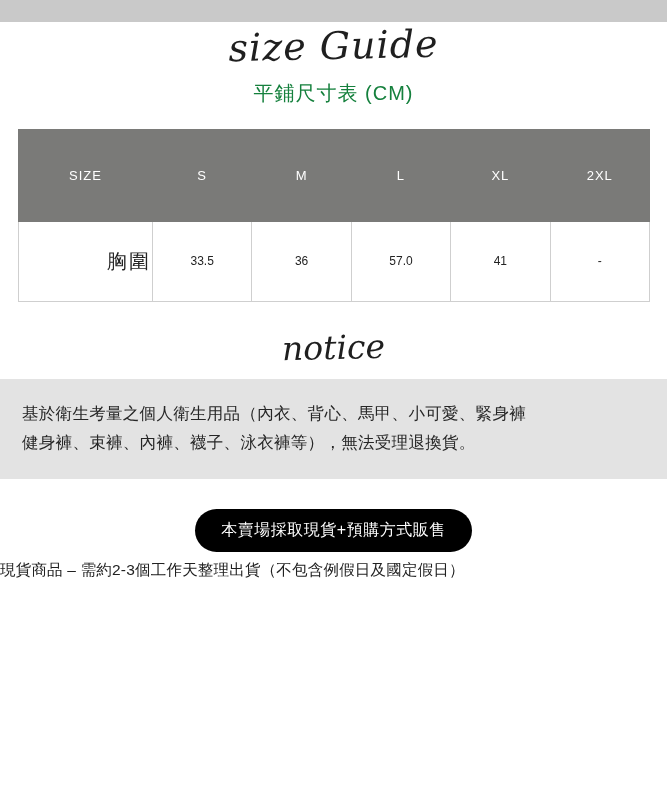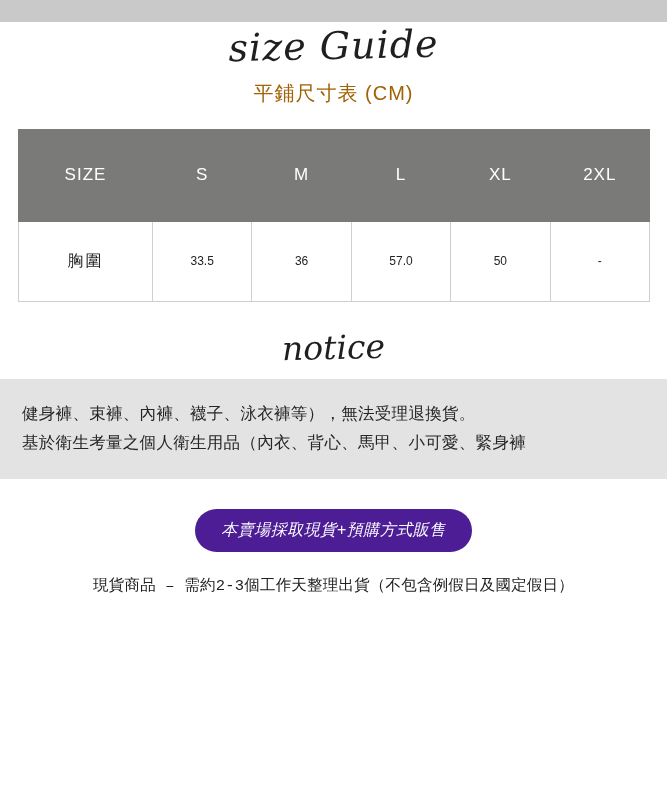--- a/index.html
+++ b/index.html
@@ -39,21 +39,21 @@
     color: #1f1f1f;
     margin: 26px 0 0 0;
     line-height: 1.1;
     transform: rotate(-1.2deg);
   }
   .sub-title {
     text-align: center;
     font-size: 20px;
     letter-spacing: 1px;
     margin-top: 12px;
-    color: #a16207;
+    color: #15803d;
   }
 
   
   .table-wrap {
     margin: 22px 18px 0 18px;
   }
   table.size-table {
     width: 631px;
     border-collapse: collapse;
     table-layout: fixed;
@@ -63,31 +63,32 @@
     border: 1px solid #cfcfcf;
     text-align: center;
     font-size: 12px;
     font-weight: normal;
     color: #232323;
   }
   table.size-table thead th {
     background: #7a7a78;
     color: #ffffff;
     height: 92px;
-    font-size: 17px;
+    font-size: 13px;
     letter-spacing: 1px;
     border: 1px solid #7a7a78;
   }
   table.size-table tbody td {
     height: 80px;
     background: #ffffff;
   }
   table.size-table tbody td.rowhead {
-    font-size: 16px;
+    font-size: 20px;
     letter-spacing: 2px;
+    text-align: right;
   }
   table.size-table col.c0 { width: 134px; }
   table.size-table col.cx { width: 99.4px; }
 
   
   .notice-title {
     text-align: center;
     font-family: "DejaVu Serif", serif;
     font-style: italic;
     font-size: 33px;
@@ -108,34 +109,32 @@
     letter-spacing: 0.3px;
   }
 
   
   .pill-wrap {
     text-align: center;
     margin-top: 30px;
   }
   .pill {
     display: inline-block;
-    background: #4c1d95;
+    background: #000000;
     color: #ffffff;
     font-size: 16px;
     padding: 11px 26px;
     border-radius: 22px;
     letter-spacing: 0.5px;
-    font-style: italic;
   }
 
   
   .foot {
-    margin-top: 20px;
-    text-align: center;
-    font-family: Liberation Mono, monospace;
+    margin-top: 4px;
+    text-align: left;
   }
   .foot div {
     font-size: 15.5px;
     line-height: 1.85;
     color: #212121;
     letter-spacing: 0.2px;
   }
 </style>
 </head>
 <body>
@@ -166,32 +165,32 @@
           <th>XL</th>
           <th>2XL</th>
         </tr>
       </thead>
       <tbody>
         <tr>
           <td class="rowhead">胸圍</td>
           <td>33.5</td>
           <td>36</td>
           <td>57.0</td>
-          <td>50</td>
+          <td>41</td>
           <td>-</td>
         </tr>
       </tbody>
     </table>
   </div>
 
   <div class="notice-title">notice</div>
 
   <div class="notice-band">
+    <p>基於衛生考量之個人衛生用品（內衣、背心、馬甲、小可愛、緊身褲</p>
     <p>健身褲、束褲、內褲、襪子、泳衣褲等），無法受理退換貨。</p>
-    <p>基於衛生考量之個人衛生用品（內衣、背心、馬甲、小可愛、緊身褲</p>
   </div>
 
   <div class="pill-wrap">
     <span class="pill">本賣場採取現貨+預購方式販售</span>
   </div>
 
   <div class="foot">
     <div>現貨商品 – 需約2-3個工作天整理出貨（不包含例假日及國定假日）</div>
   </div>
 

